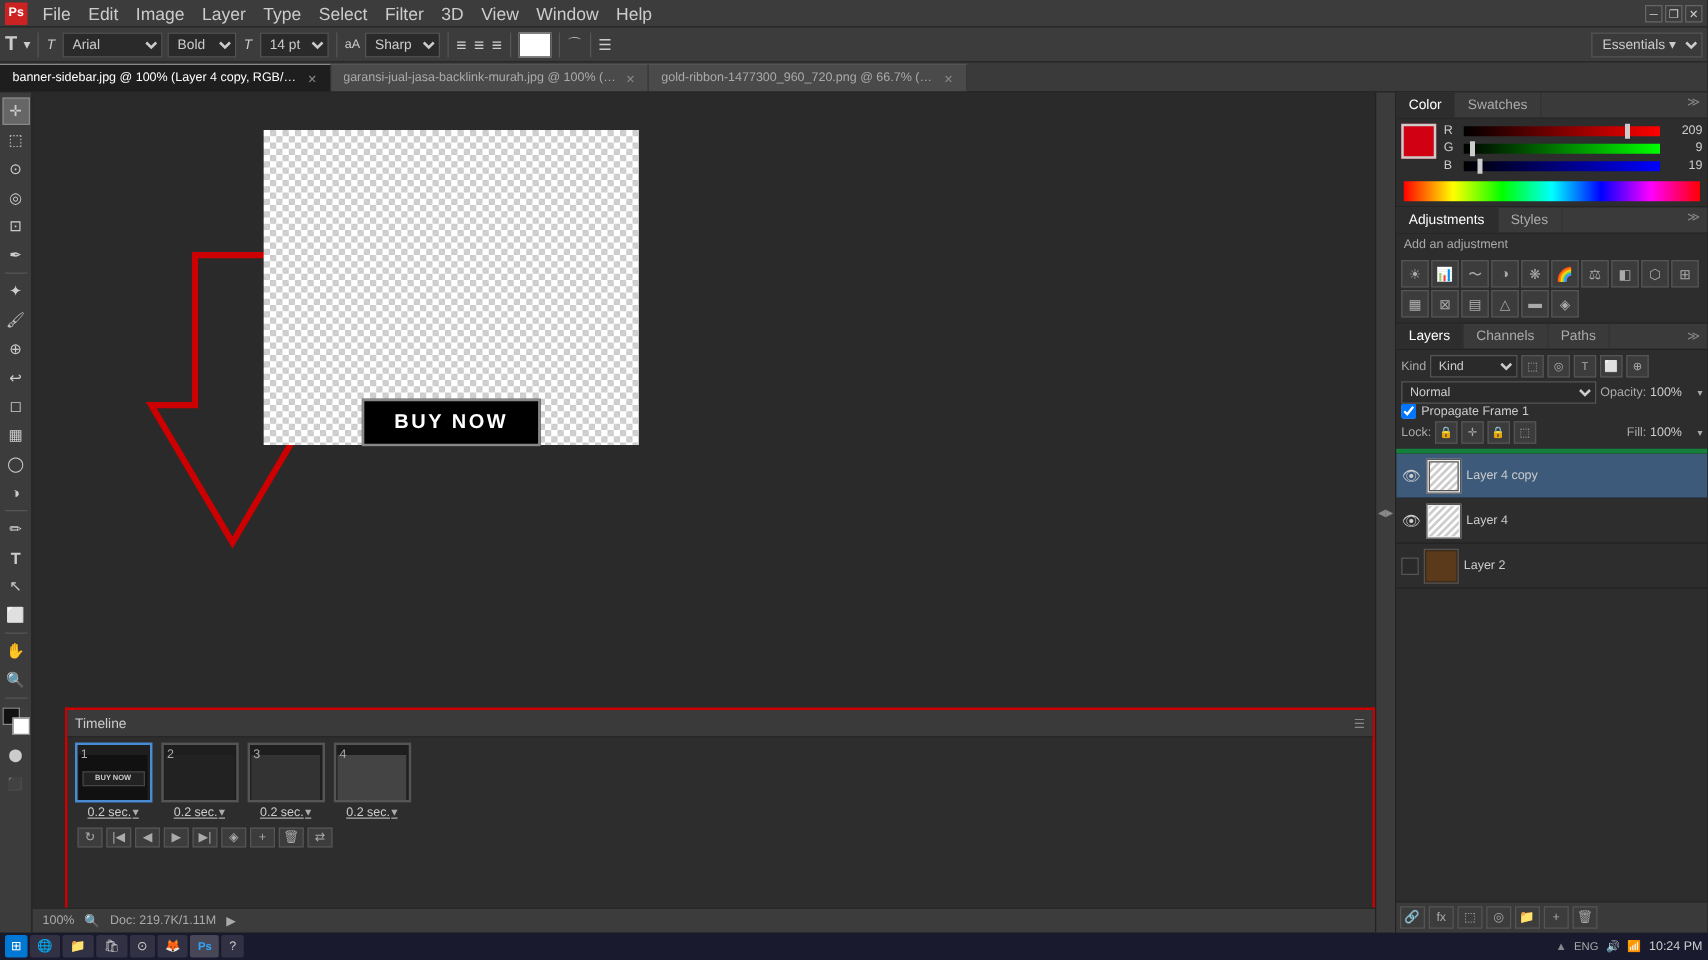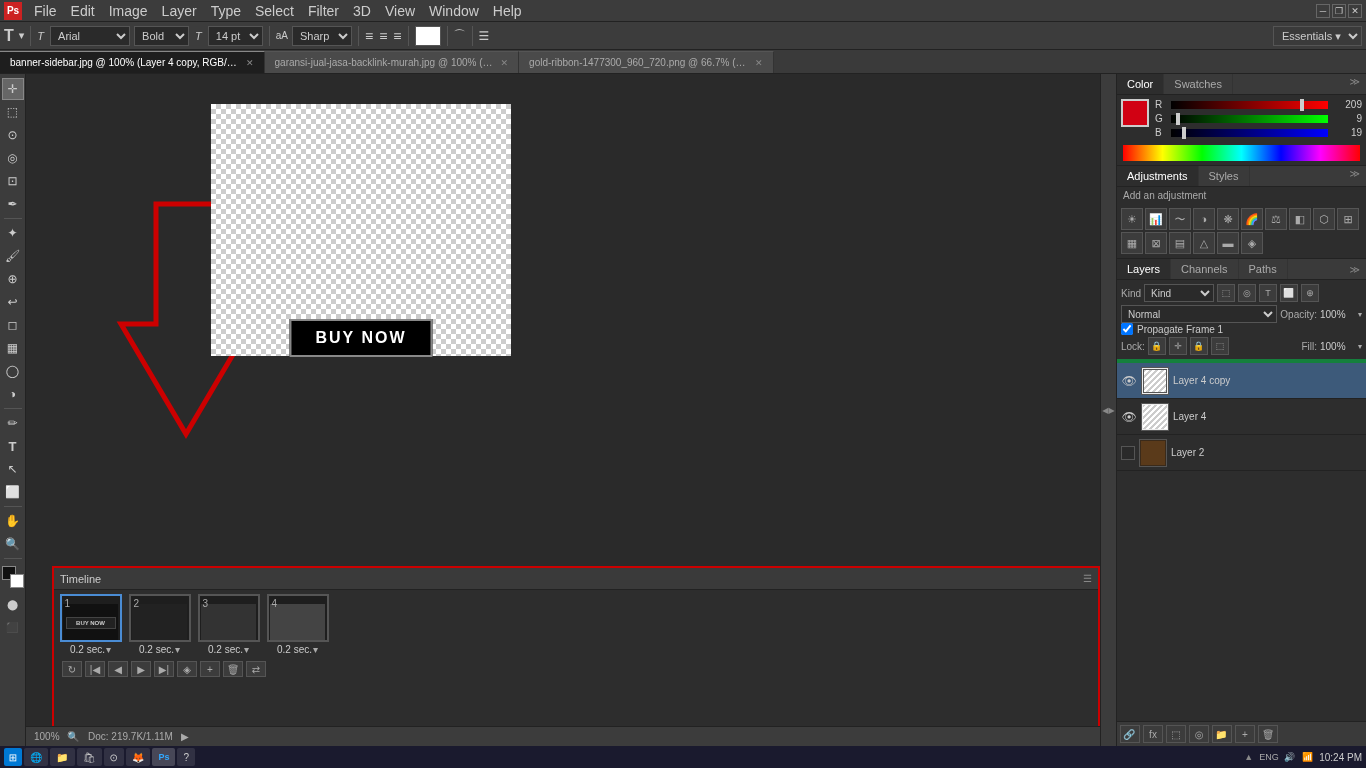--- a/index.html
+++ b/index.html
@@ -431,21 +431,21 @@
       overflow: hidden;
       position: relative;
     }
     .frame-thumb.selected { border-color: #4a8cd4; }
     .frame-number {
       font-size: 10px; color: #aaa;
       position: absolute; top: 2px; left: 3px;
     }
     .frame-delay {
       font-size: 10px; color: #aaa;
-      display: flex; align-items: center; gap: 1px;
+      display: flex; align-items: center; gap: 1px; text-decoration: underline;
     }
     .frame-delay-val { color: #ccc; }
     .timeline-controls {
       display: flex; align-items: center; gap: 3px;
       padding: 2px 4px;
     }
     .tl-btn {
       width: 20px; height: 16px;
       background: #3c3c3c;
       border: 1px solid #555;

